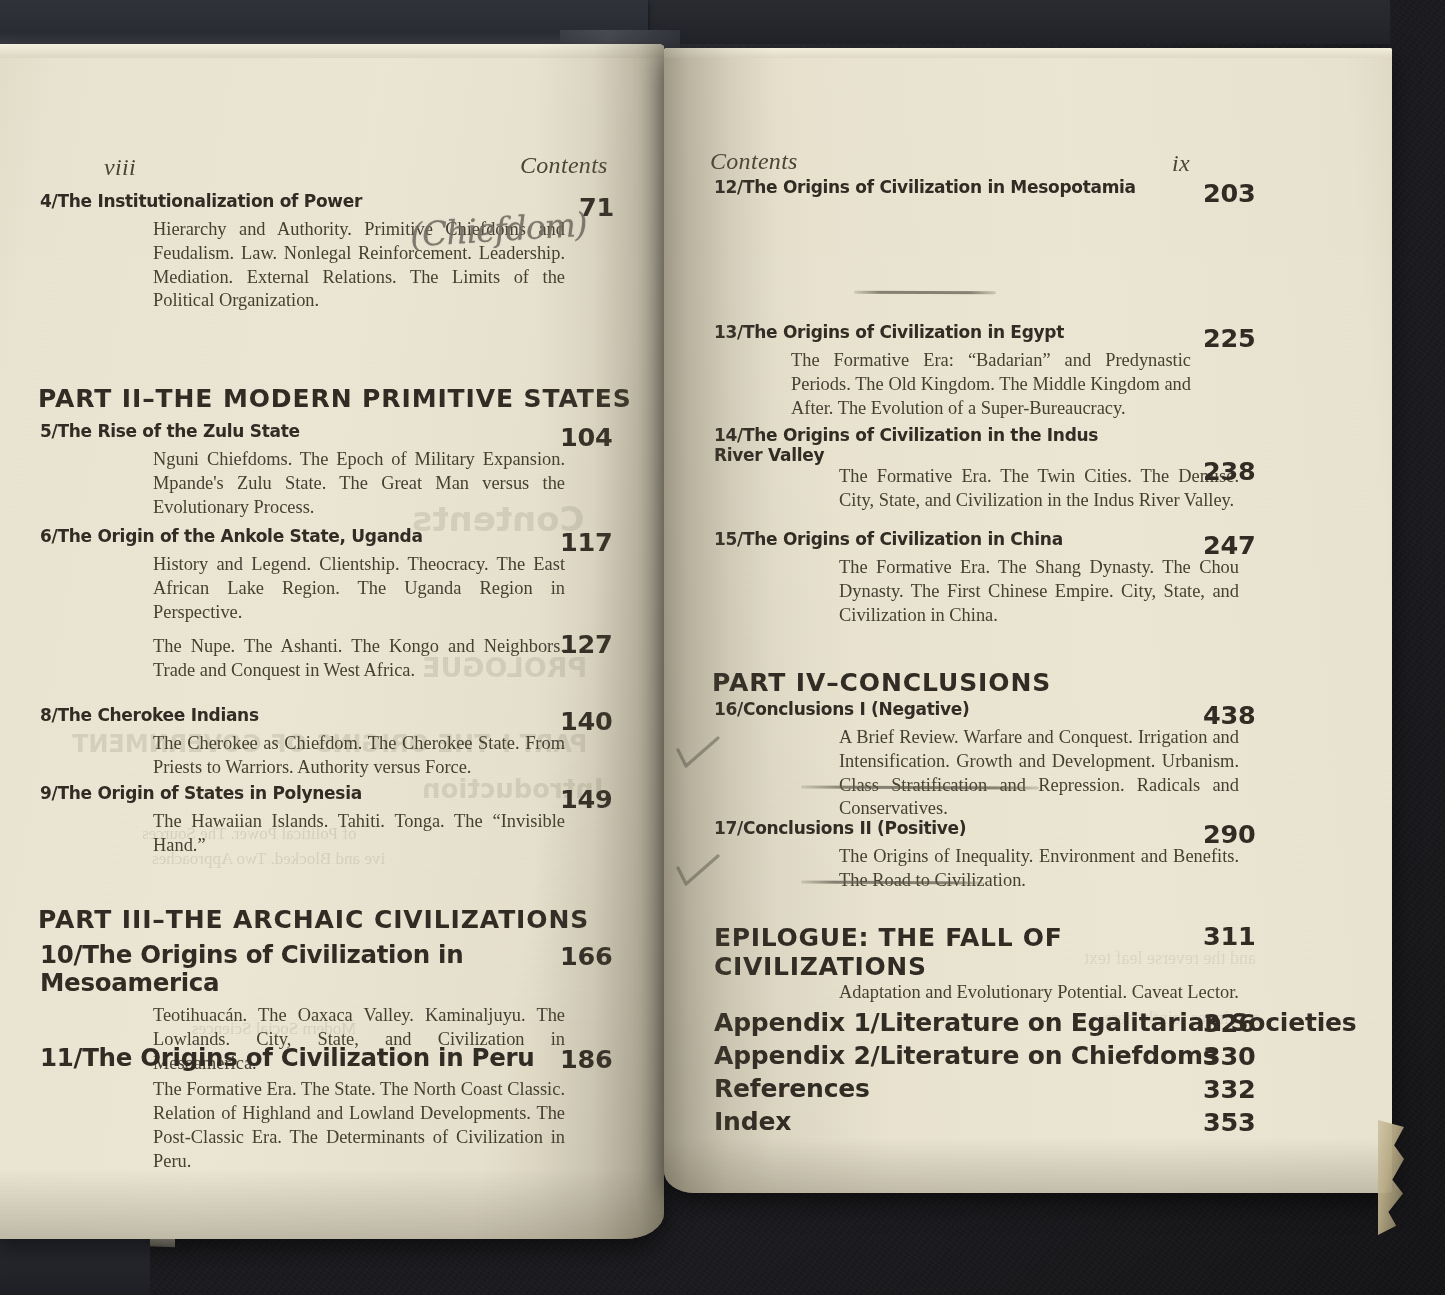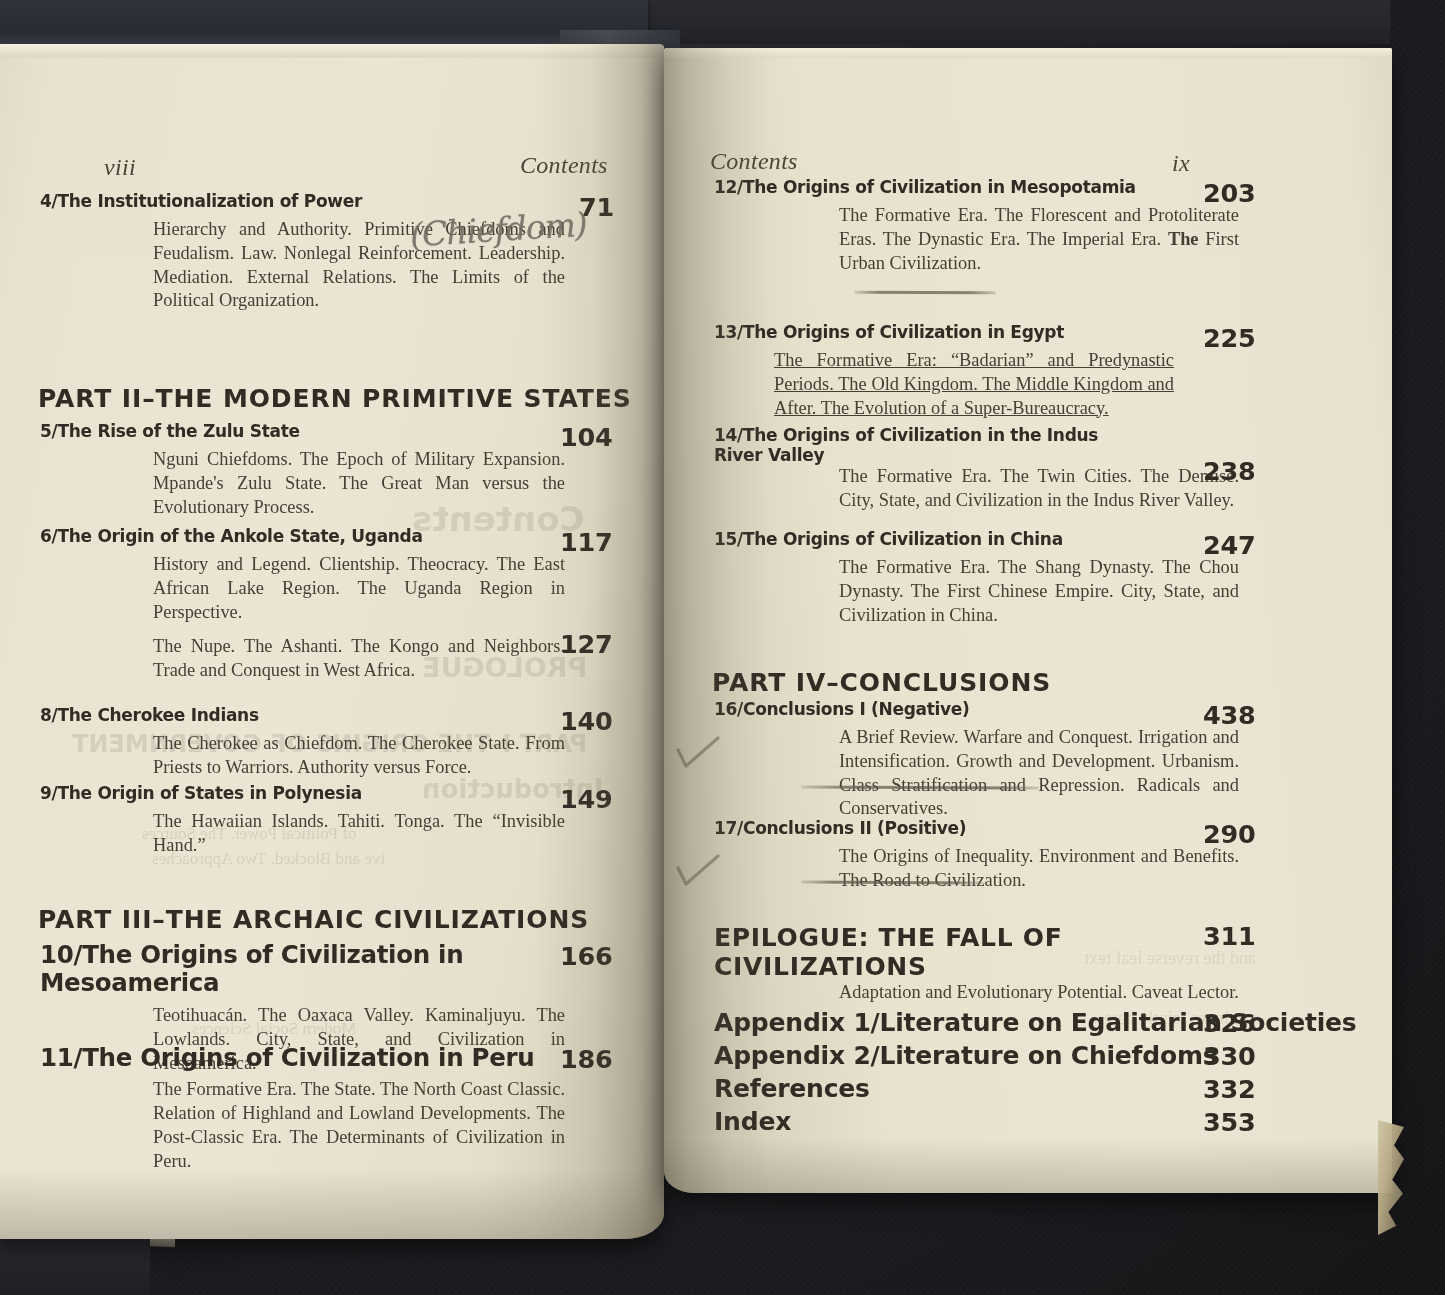--- a/index.html
+++ b/index.html
@@ -264,30 +264,27 @@
   <div class="content">
 
     <div class="ghost serif" style="left:420px;top:900px;font-size:18px;opacity:.14;">and the reverse leaf text</div>
     <div class="ghost serif" style="left:440px;top:960px;font-size:18px;opacity:.13;">continues faintly here</div>
 
     <div class="running-head" style="left:46px;top:100px;">Contents</div>
     <div class="running-head" style="left:508px;top:102px;">ix</div>
 
     <div class="entry" style="left:50px;top:130px;width:560px;">
       <div class="ch-title">12/The Origins of Civilization in Mesopotamia</div>
-      <div class="sub" style="margin-left:125px;width:400px;margin-top:6px;">
-        <span>The Formative Era.   The Florescent and Protoliterate Eras.   </span><span>The Dynastic Era.</span><span>   The Imperial Era.   </span><span style="font-weight:bold;">The</span><span> First Urban Civilization.</span>
-      </div>
     </div>
     <div class="pg" style="left:539px;top:130px;">203</div>
     <div class="pencil-underline" style="left:190px;top:243px;width:142px;"></div>
 
     <div class="entry" style="left:50px;top:275px;width:560px;">
       <div class="ch-title">13/The Origins of Civilization in Egypt</div>
-      <div class="sub" style="margin-left:60px;width:400px;margin-top:6px;text-decoration:underline;">The Formative Era: “Badarian” and Predynastic Periods.  The Old Kingdom.  The Middle Kingdom and After. The Evolution of a Super-Bureaucracy.</div>
+      <div class="sub" style="margin-left:77px;width:400px;margin-top:6px;">The Formative Era: “Badarian” and Predynastic Periods.  The Old Kingdom.  The Middle Kingdom and After. The Evolution of a Super-Bureaucracy.</div>
     </div>
     <div class="pg" style="left:539px;top:275px;">225</div>
 
     <div class="entry" style="left:50px;top:378px;width:560px;">
       <div class="ch-title">14/The Origins of Civilization in the Indus</div>
       <div class="ch-title">River Valley</div>
       <div class="sub" style="margin-left:125px;width:400px;">The Formative Era.  The Twin Cities.  The Demise. City, State, and Civilization in the Indus River Valley.</div>
     </div>
     <div class="pg" style="left:539px;top:408px;">238</div>
 

